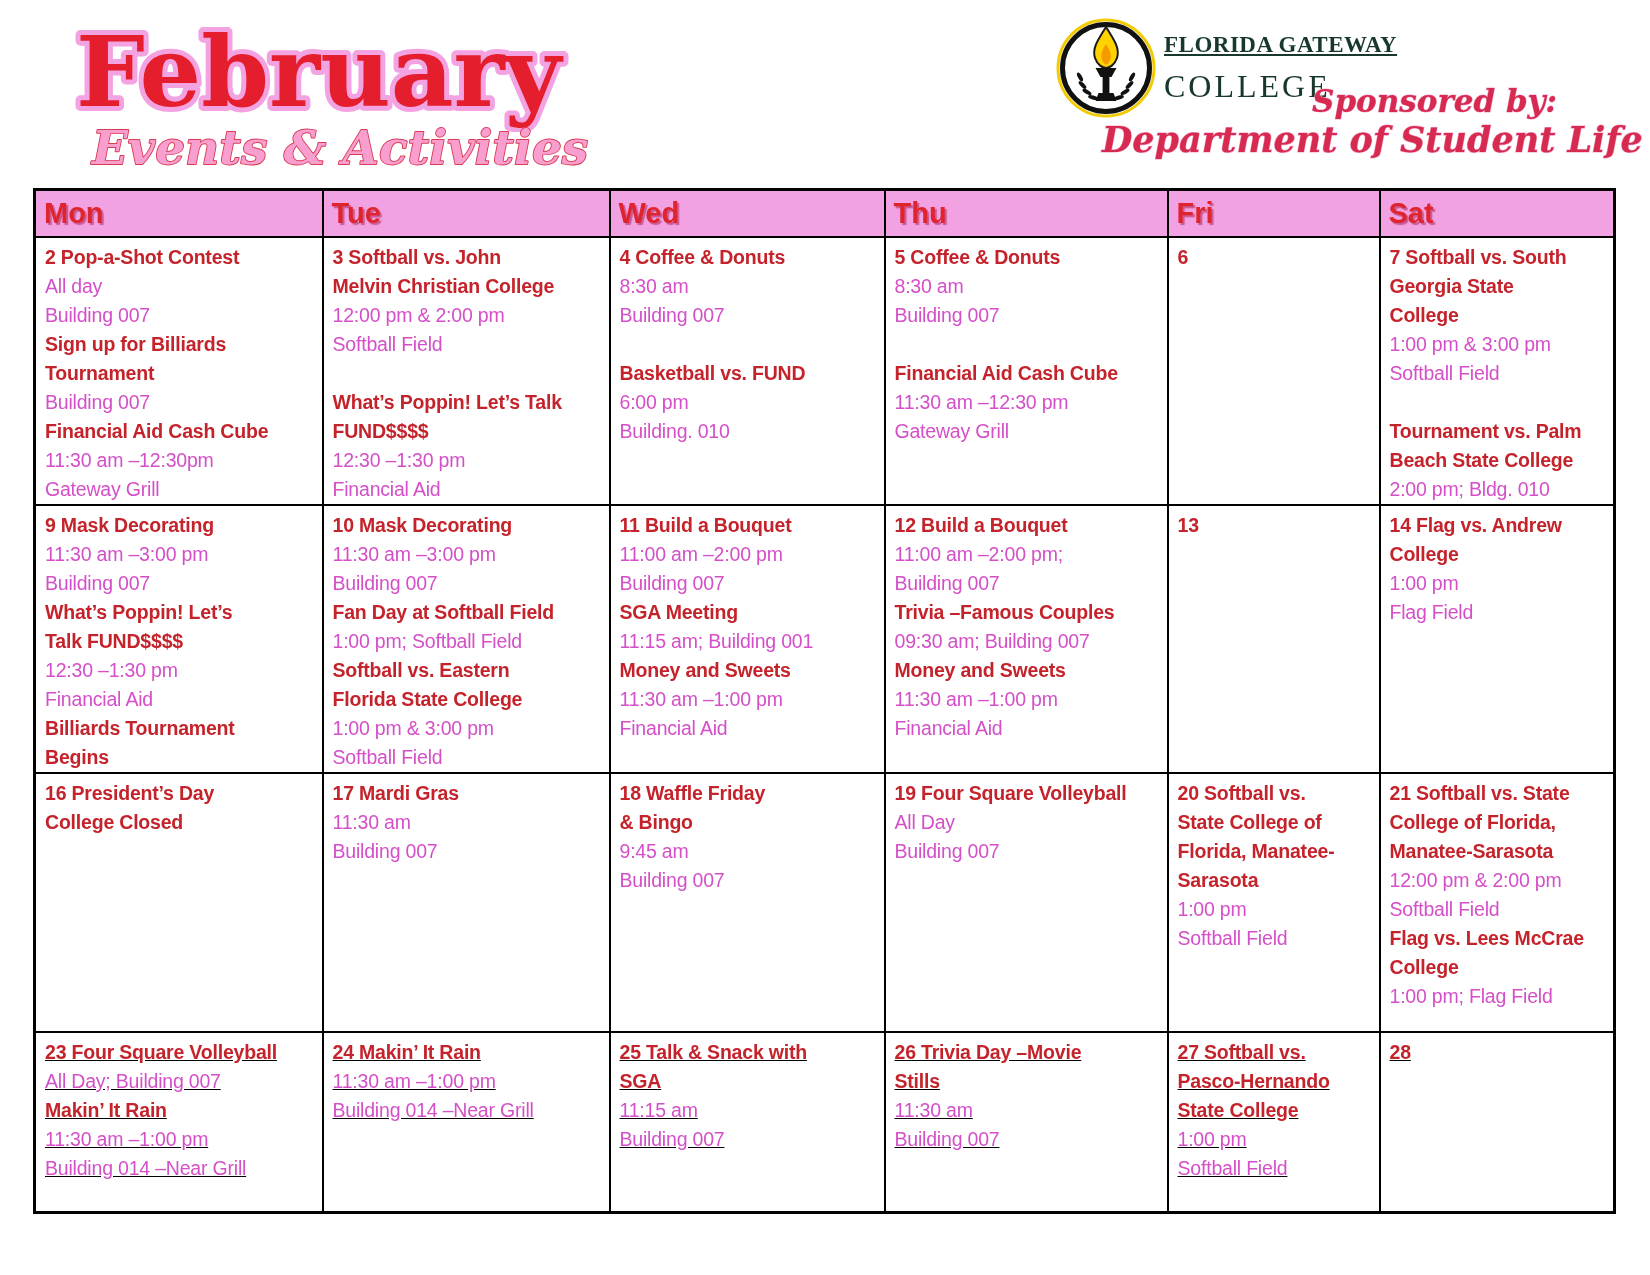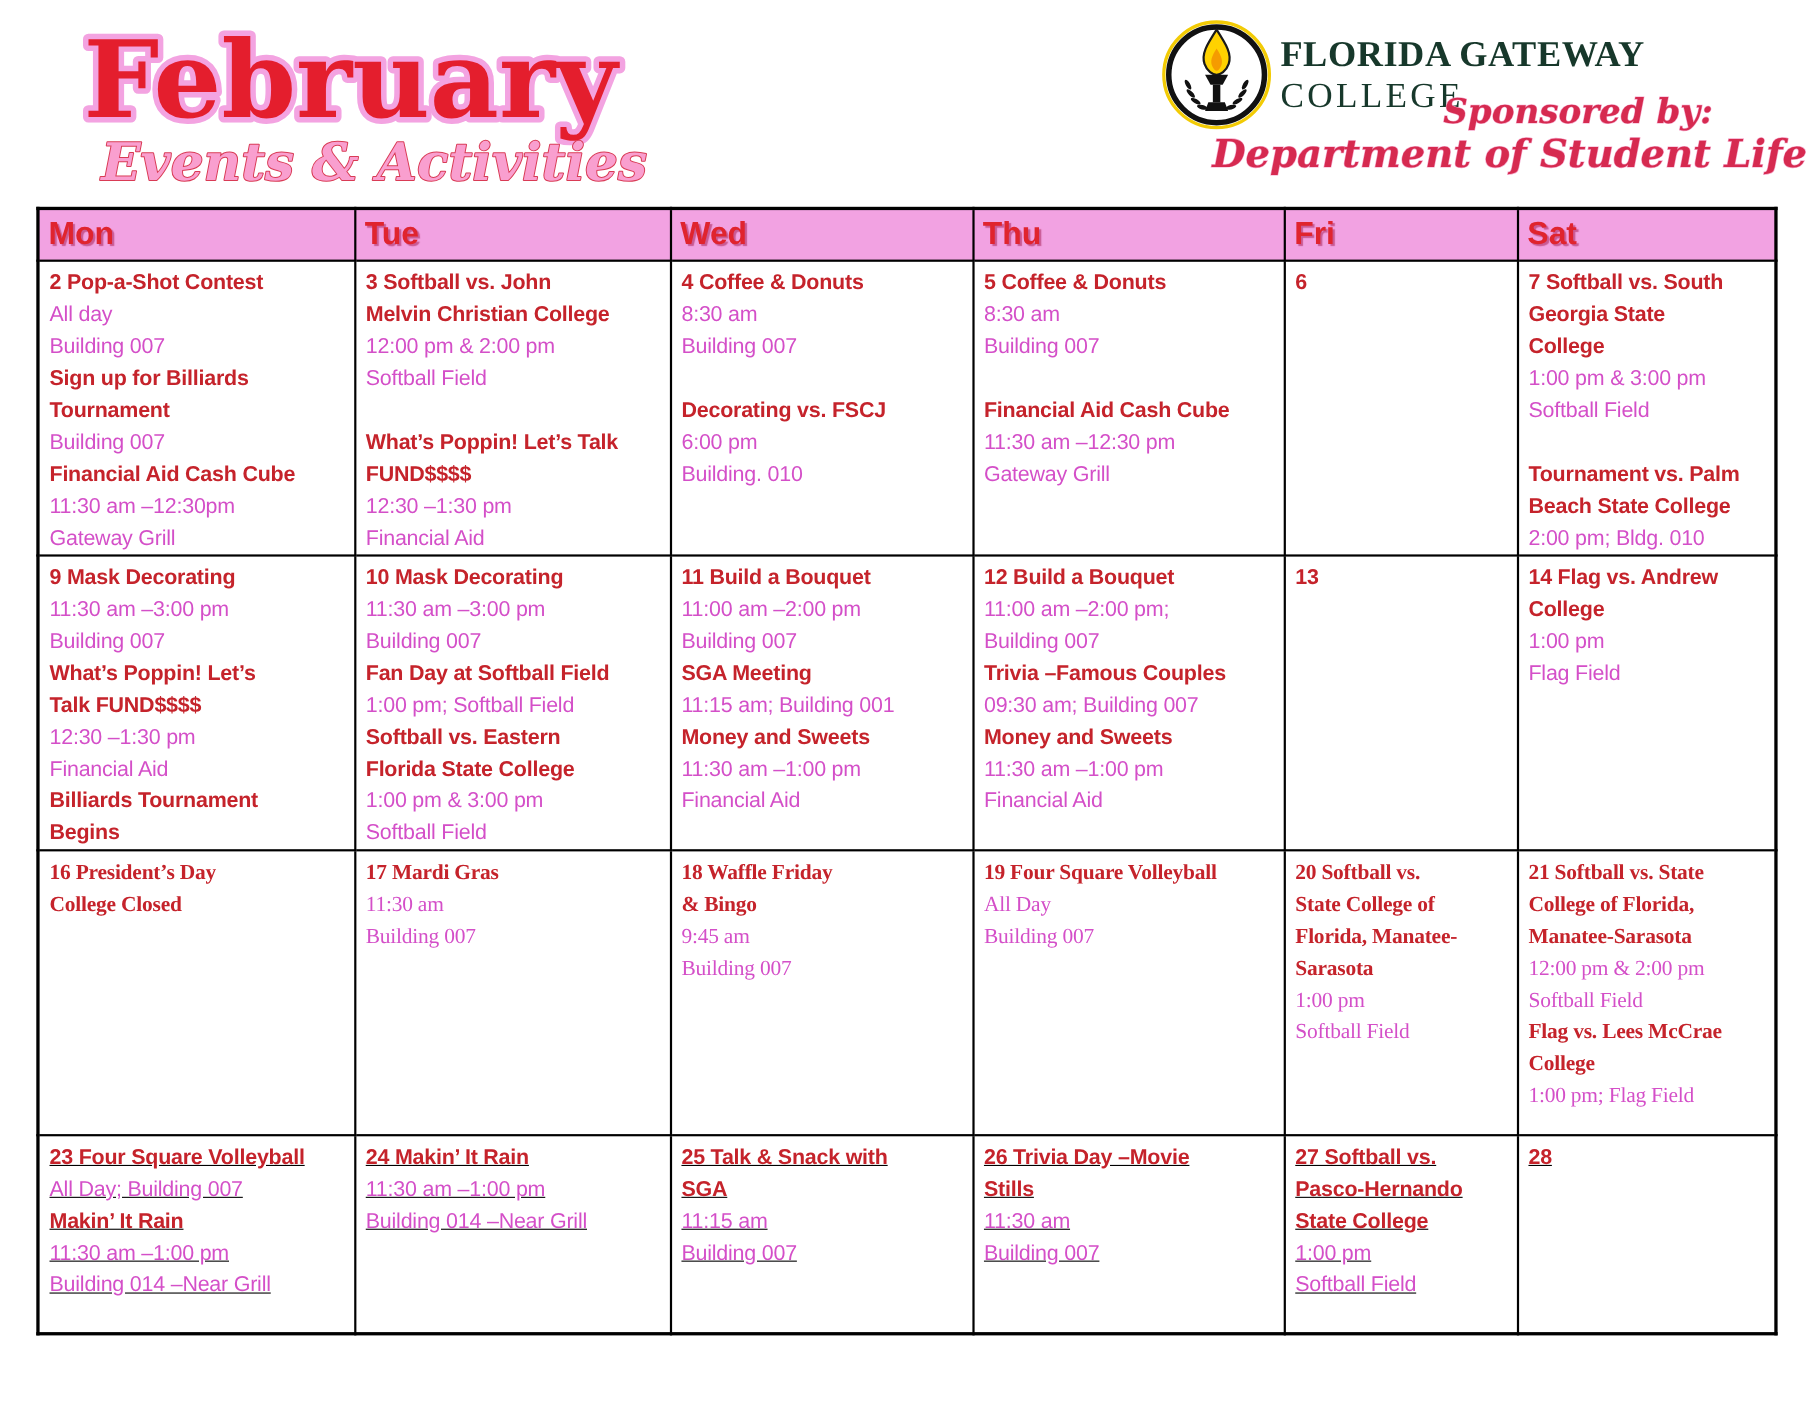--- a/index.html
+++ b/index.html
@@ -12,40 +12,40 @@
   .title-svg{left:58px;top:6px;width:620px;height:126px;}
   .title-svg text{font-family:"DejaVu Serif", serif;font-size:97px;font-weight:bold;
        fill:#e41e2d;stroke:#f3a3e1;stroke-width:10px;stroke-linejoin:round;paint-order:stroke;}
   .subtitle-svg{left:70px;top:118px;width:620px;height:64px;}
   .subtitle-svg text{font-family:"DejaVu Serif", serif;font-size:47px;font-weight:bold;font-style:italic;
        fill:#f99fcf;stroke:#d93b55;stroke-width:1.8px;stroke-linejoin:round;paint-order:stroke;}
 
   
   .logo-svg{left:1056px;top:18px;width:100px;height:100px;}
   .college-line1{left:1164px;top:32px;font-family:"Liberation Serif", serif;
-       font-weight:bold;font-size:33px;color:#17382b;letter-spacing:.5px;white-space:nowrap;}
+       font-weight:bold;font-size:23px;color:#17382b;letter-spacing:.5px;white-space:nowrap;text-decoration:underline;}
   .college-line2{left:1164px;top:68px;font-family:"Liberation Serif", serif;
        font-weight:normal;font-size:32px;color:#17382b;letter-spacing:3px;white-space:nowrap;}
   .sponsored-svg{left:1308px;top:82px;width:330px;height:42px;}
   .sponsored-svg text{font-family:"DejaVu Serif", serif;font-size:31px;font-weight:bold;font-style:italic;
        fill:#d62a50;stroke:#f6abcd;stroke-width:1px;paint-order:stroke;}
   .dept-svg{left:1098px;top:118px;width:545px;height:48px;}
   .dept-svg text{font-family:"DejaVu Serif", serif;font-size:35px;font-weight:bold;font-style:italic;
        fill:#d62a50;stroke:#f6abcd;stroke-width:1.1px;paint-order:stroke;}
 
   
   table.cal{position:absolute;left:33px;top:188px;width:1580px;
        border-collapse:collapse;table-layout:fixed;background:#fff;padding-left:11px;}
   table.cal, table.cal th, table.cal td{border:2.5px solid #000;}
   table.cal{border-width:3px;}
   table.cal th{background:#f2a2e2;height:45px;text-align:left;vertical-align:middle;
        padding:0 0 0 8px;font-size:29px;font-weight:bold;color:#e0242e;
        text-shadow:2px 2px 1px rgba(150,0,50,.45);}
   table.cal td{vertical-align:top;padding:5px 6px 0 9px;overflow:hidden;}
-  tr.wk1{height:246px;} tr.wk2{height:249px;} tr.wk3{height:259px;font-family:Liberation Serif, serif;} tr.wk4{height:180px;text-decoration:underline;}
+  tr.wk1{height:246px;} tr.wk2{height:249px;} tr.wk3{height:259px;} tr.wk4{height:180px;text-decoration:underline;}
   .ln{min-height:29px;line-height:29px;font-size:19.5px;white-space:nowrap;letter-spacing:-.2px;}
   .bold-line{font-weight:bold;color:#c5232b;}
   .detail-line{font-weight:normal;color:#d44fc8;}
 </style>
 </head>
 <body>
 
 <svg class="abs title-svg">
   <text x="18" y="100">February</text>
 </svg>
@@ -127,21 +127,21 @@
           <div class="ln bold-line">What’s Poppin! Let’s Talk</div>
           <div class="ln bold-line">FUND$$$$</div>
           <div class="ln detail-line">12:30 –1:30 pm</div>
           <div class="ln detail-line">Financial Aid</div>
         </td>
         <td>
           <div class="ln bold-line">4 Coffee &amp; Donuts</div>
           <div class="ln detail-line">8:30 am</div>
           <div class="ln detail-line">Building 007</div>
           <div class="ln detail-line"></div>
-          <div class="ln bold-line">Decorating vs. FSCJ</div>
+          <div class="ln bold-line">Basketball vs. FUND</div>
           <div class="ln detail-line">6:00 pm</div>
           <div class="ln detail-line">Building. 010</div>
         </td>
         <td>
           <div class="ln bold-line">5 Coffee &amp; Donuts</div>
           <div class="ln detail-line">8:30 am</div>
           <div class="ln detail-line">Building 007</div>
           <div class="ln detail-line"></div>
           <div class="ln bold-line">Financial Aid Cash Cube</div>
           <div class="ln detail-line">11:30 am –12:30 pm</div>

